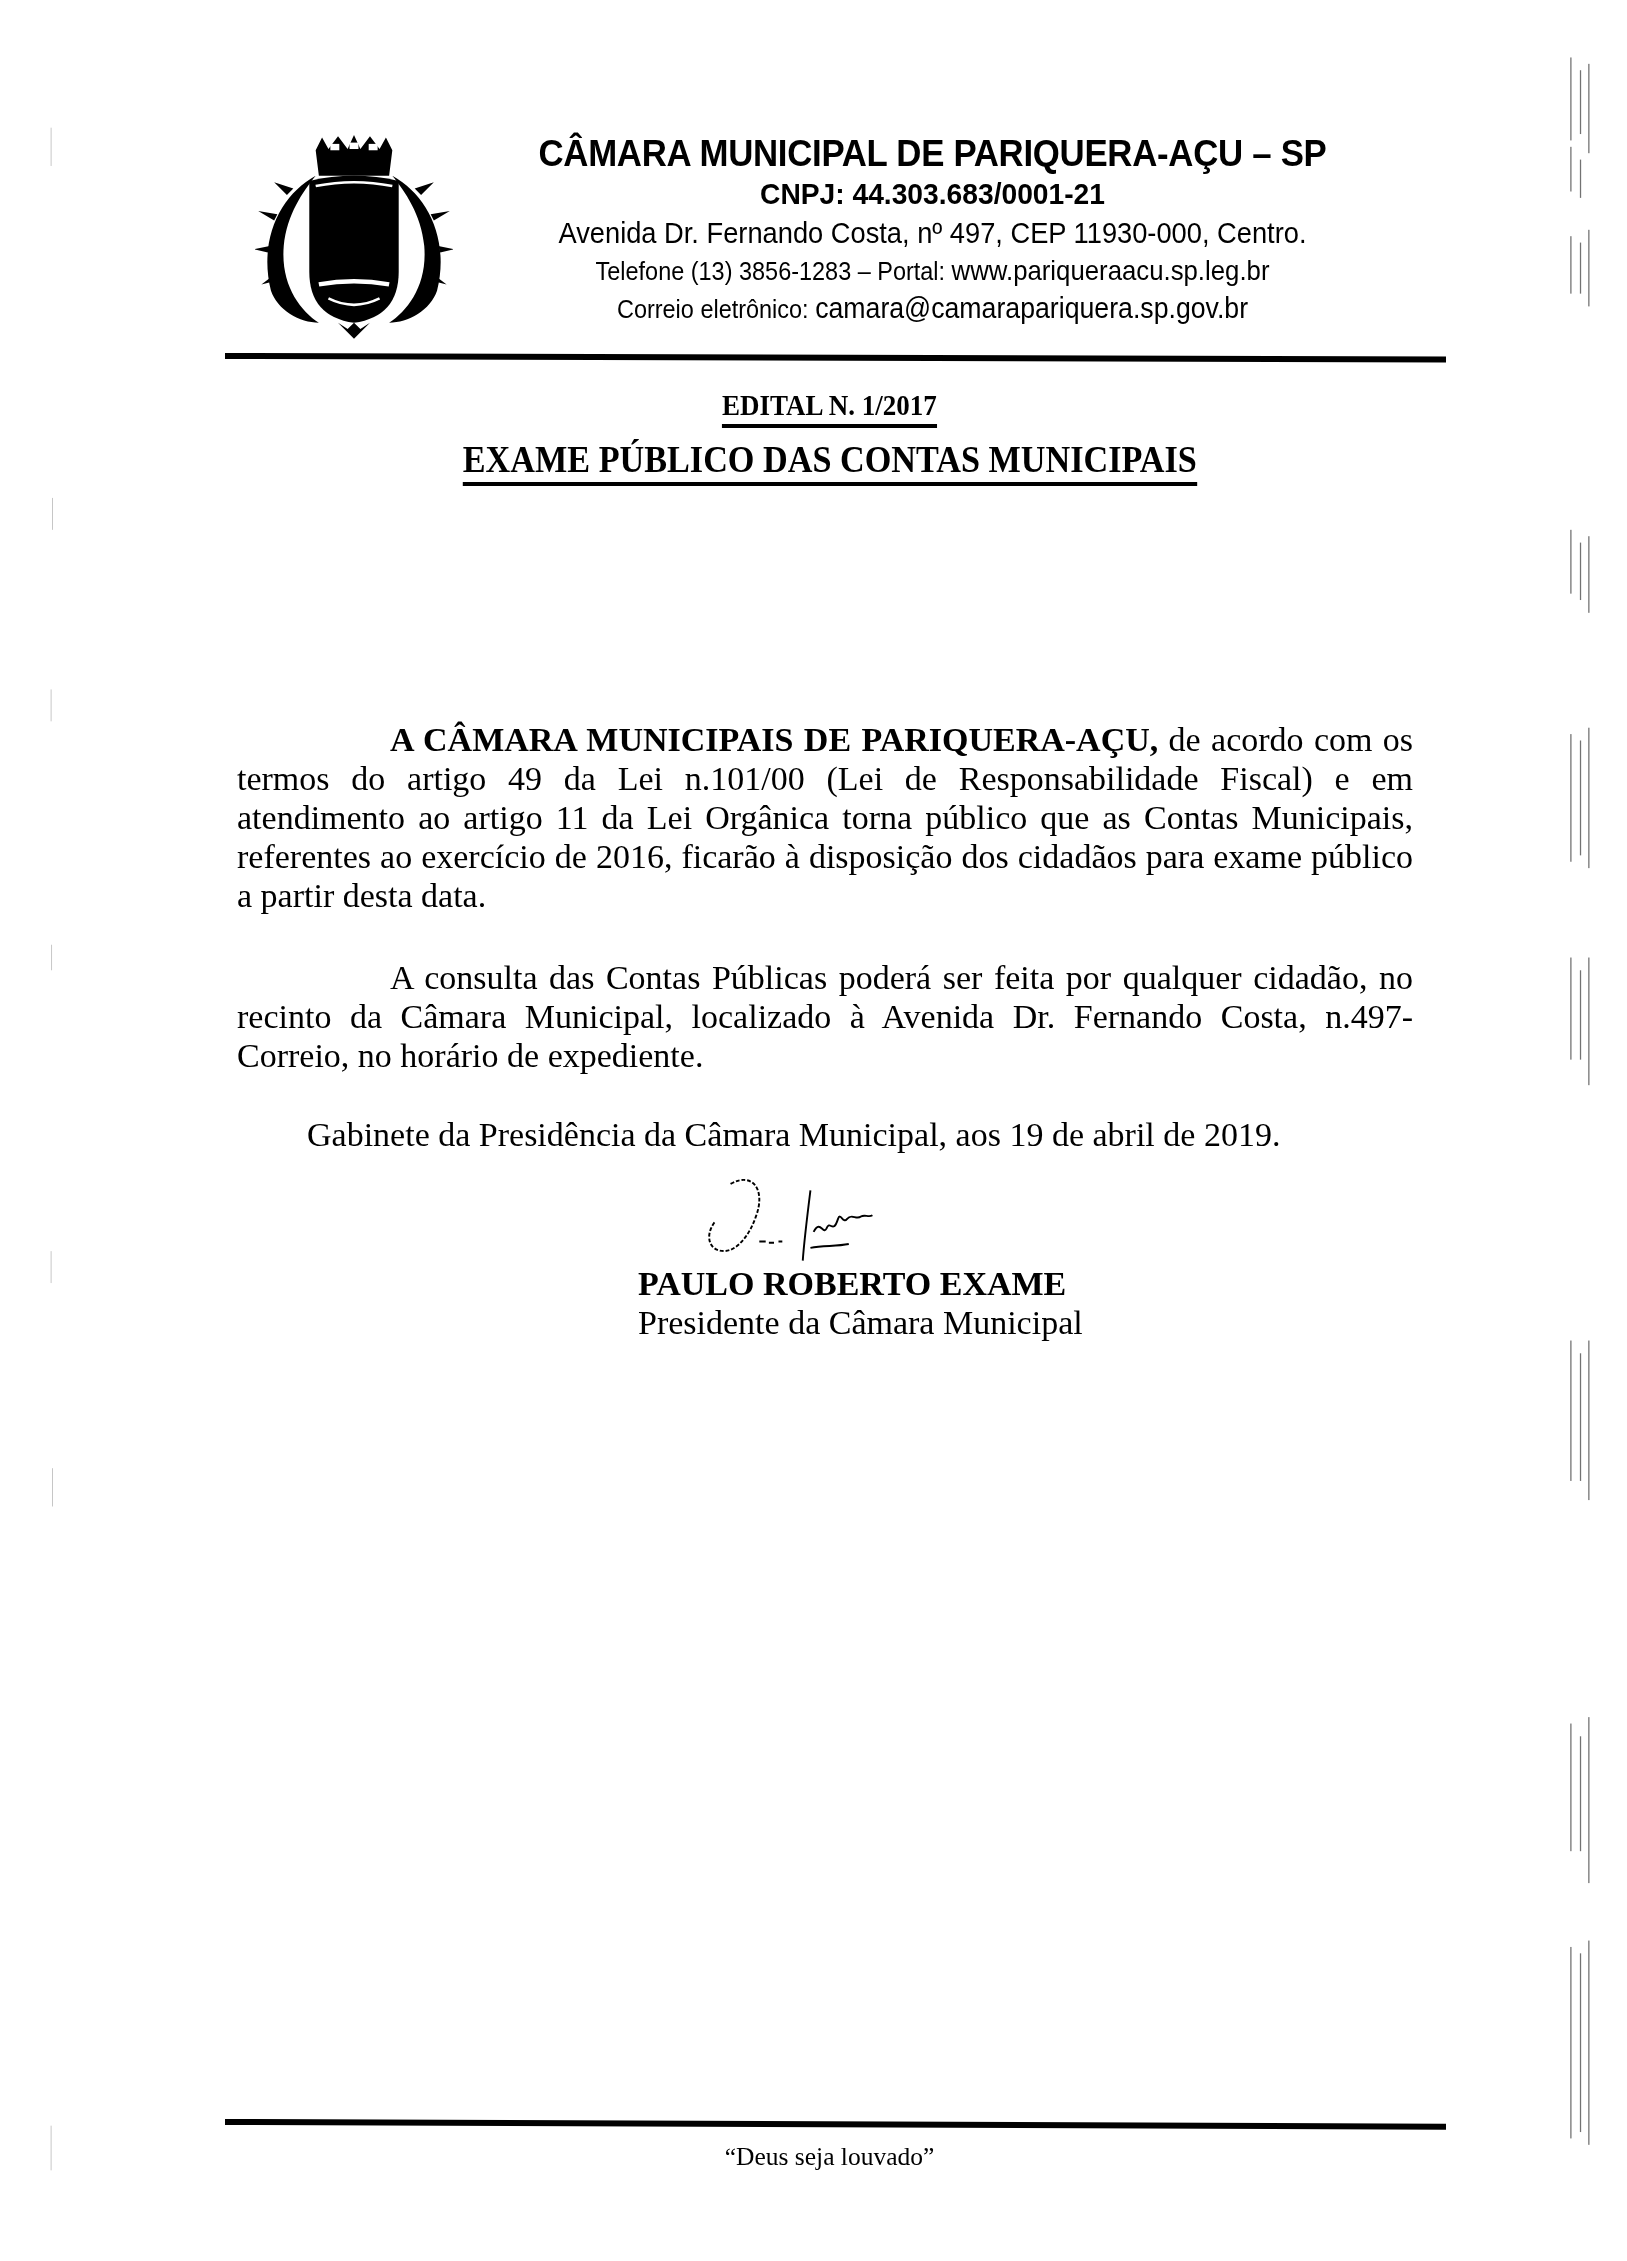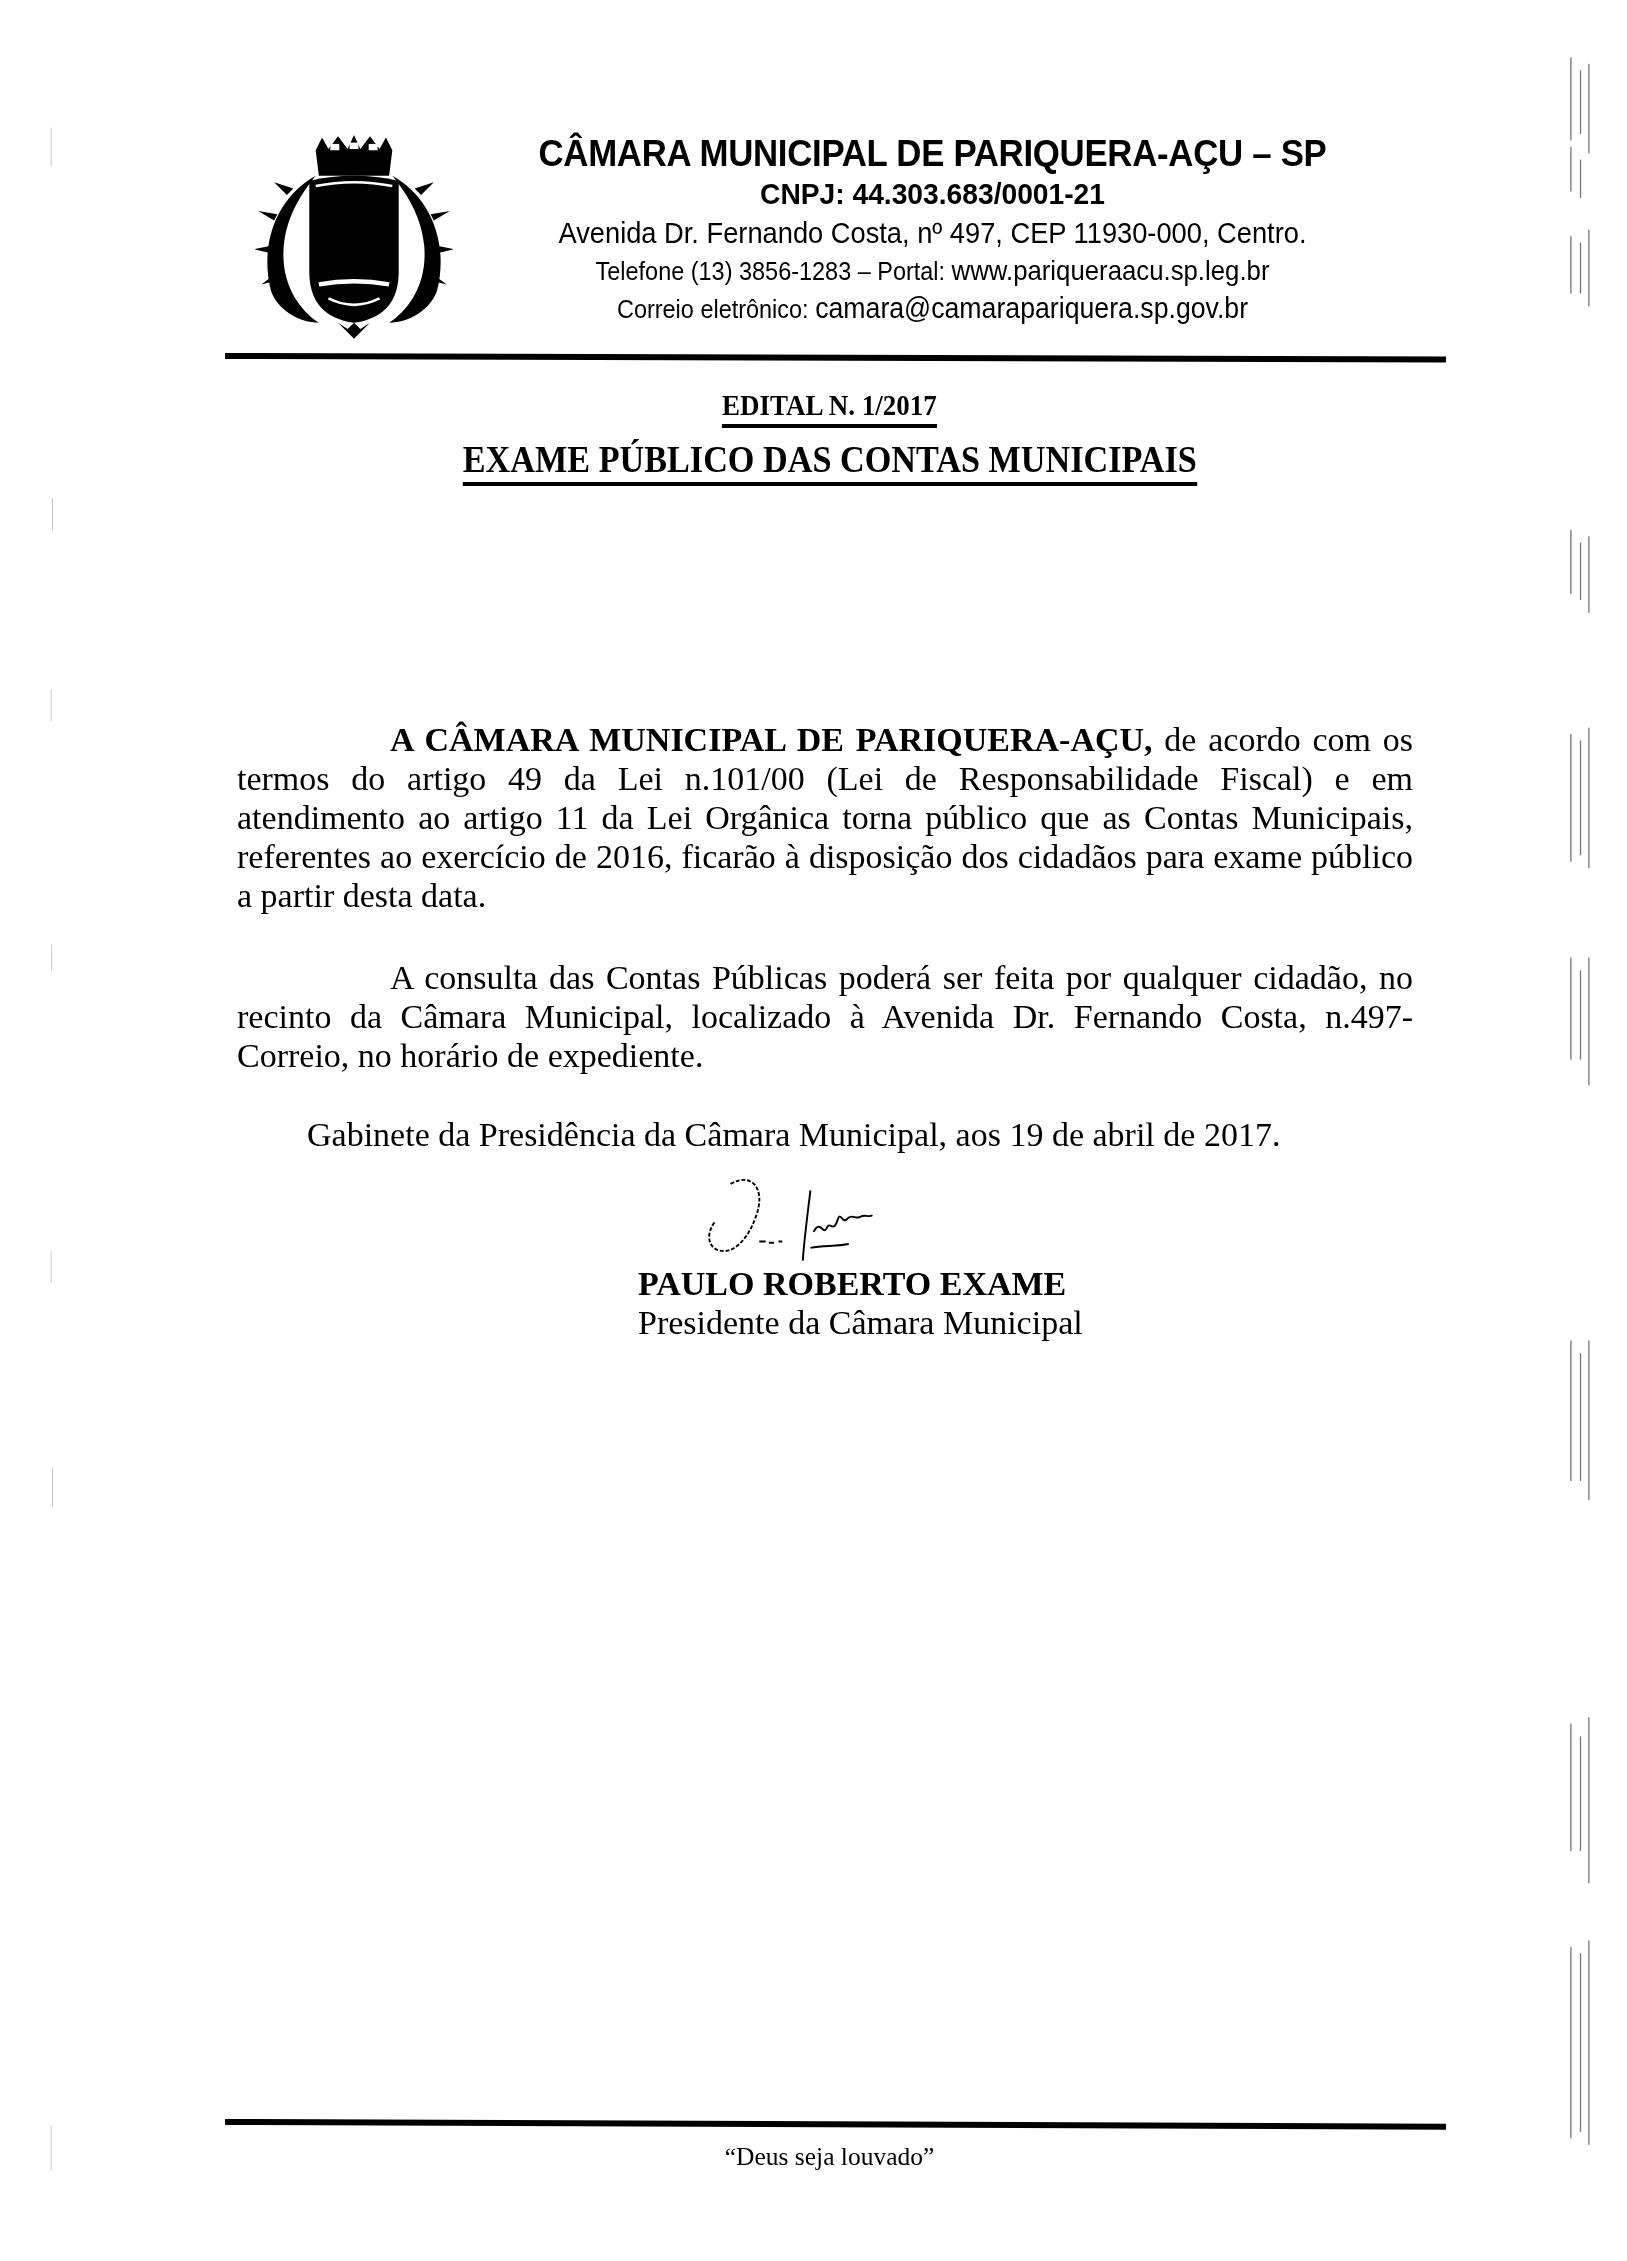--- a/index.html
+++ b/index.html
@@ -79,26 +79,26 @@
 <div class="abs hdr hdr-mail">
   <span>Correio eletrônico: </span><span class="big">camara@camarapariquera.sp.gov.br</span>
 </div>
 
 <div class="abs rule-top"></div>
 
 <div class="abs title t1"><span>EDITAL N. 1/2017</span></div>
 <div class="abs title t2"><span>EXAME PÚBLICO DAS CONTAS MUNICIPAIS</span></div>
 
 <div class="abs body p1">
-  <p><span class="bold">A CÂMARA MUNICIPAL DE PARIQUERA-AÇU,</span><span> de acordo com os termos do artigo 49 da Lei n.101/00 (Lei de Responsabilidade Fiscal) e em atendimento ao artigo 11 da Lei Orgânica torna público que as Contas Municipais, referentes ao exercício de 2016, ficarão à disposição dos cidadãos para exame público a partir desta data.</span></p>
+  <p><span class="bold">A CÂMARA MUNICIPAIS DE PARIQUERA-AÇU,</span><span> de acordo com os termos do artigo 49 da Lei n.101/00 (Lei de Responsabilidade Fiscal) e em atendimento ao artigo 11 da Lei Orgânica torna público que as Contas Municipais, referentes ao exercício de 2016, ficarão à disposição dos cidadãos para exame público a partir desta data.</span></p>
 </div>
 <div class="abs body p2">
   <p>A consulta das Contas Públicas poderá ser feita por qualquer cidadão, no recinto da Câmara Municipal, localizado à Avenida Dr. Fernando Costa, n.497- Correio, no horário de expediente.</p>
 </div>
-<div class="abs dateline">Gabinete da Presidência da Câmara Municipal, aos 19 de abril de 2017.</div>
+<div class="abs dateline">Gabinete da Presidência da Câmara Municipal, aos 19 de abril de 2019.</div>
 
 <svg class="abs sig-scribble" viewBox="0 0 460 145">
   <path d="M65 20 C100 0 120 30 105 70 C95 100 75 125 55 125 C30 125 25 100 40 80" stroke="#000" stroke-width="3" fill="none" stroke-dasharray="6 3"></path>
   <path d="M110 110 l10 0 M125 112 l8 0 M140 110 l6 0" stroke="#000" stroke-width="3"></path>
   <path d="M190 30 C185 70 180 110 178 140" stroke="#000" stroke-width="3" fill="none"></path>
   <path d="M195 95 c10 -20 15 5 20 -5 c6 -15 10 10 18 -15 c4 -12 8 8 14 0 c8 -10 14 2 22 -4 c6 -4 12 2 18 -2" stroke="#000" stroke-width="3" fill="none"></path>
   <path d="M190 120 c20 -4 40 -2 60 -6" stroke="#000" stroke-width="3" fill="none"></path>
 </svg>
 <div class="abs sig-name">PAULO ROBERTO EXAME</div>
 <div class="abs sig-role">Presidente da Câmara Municipal</div>

